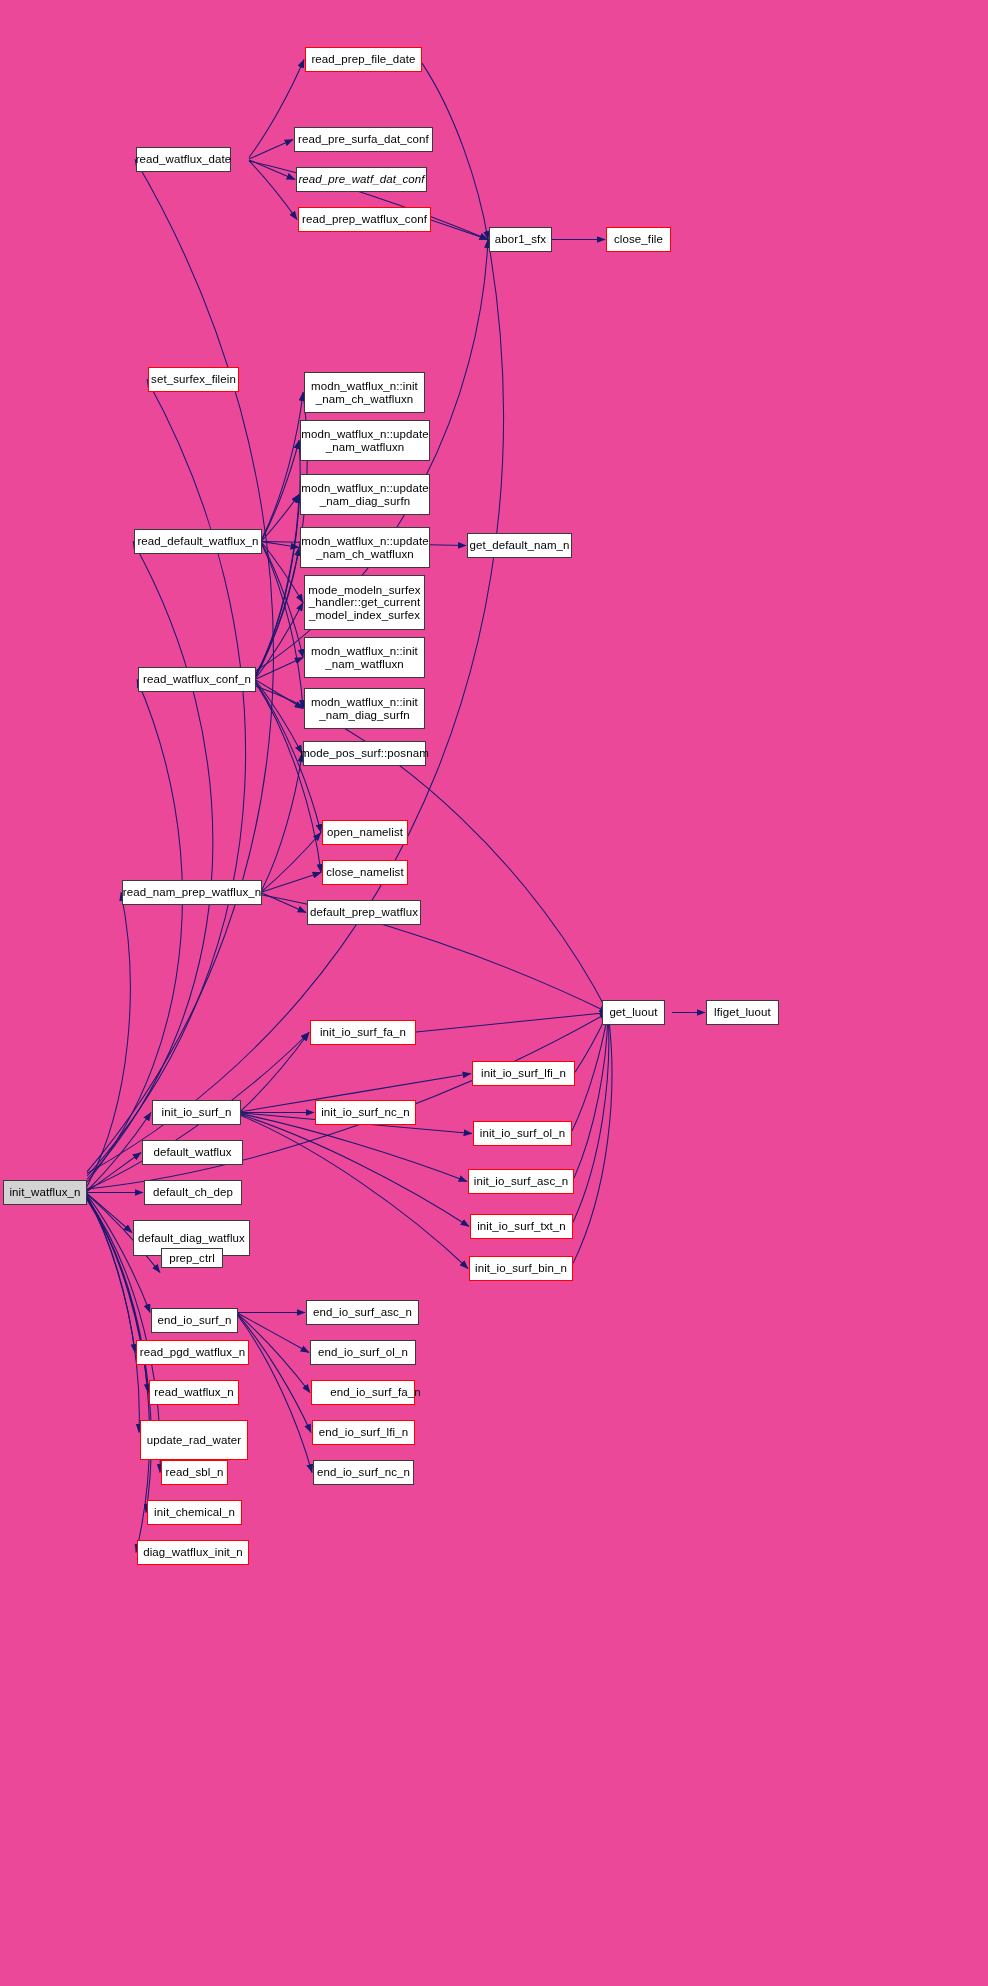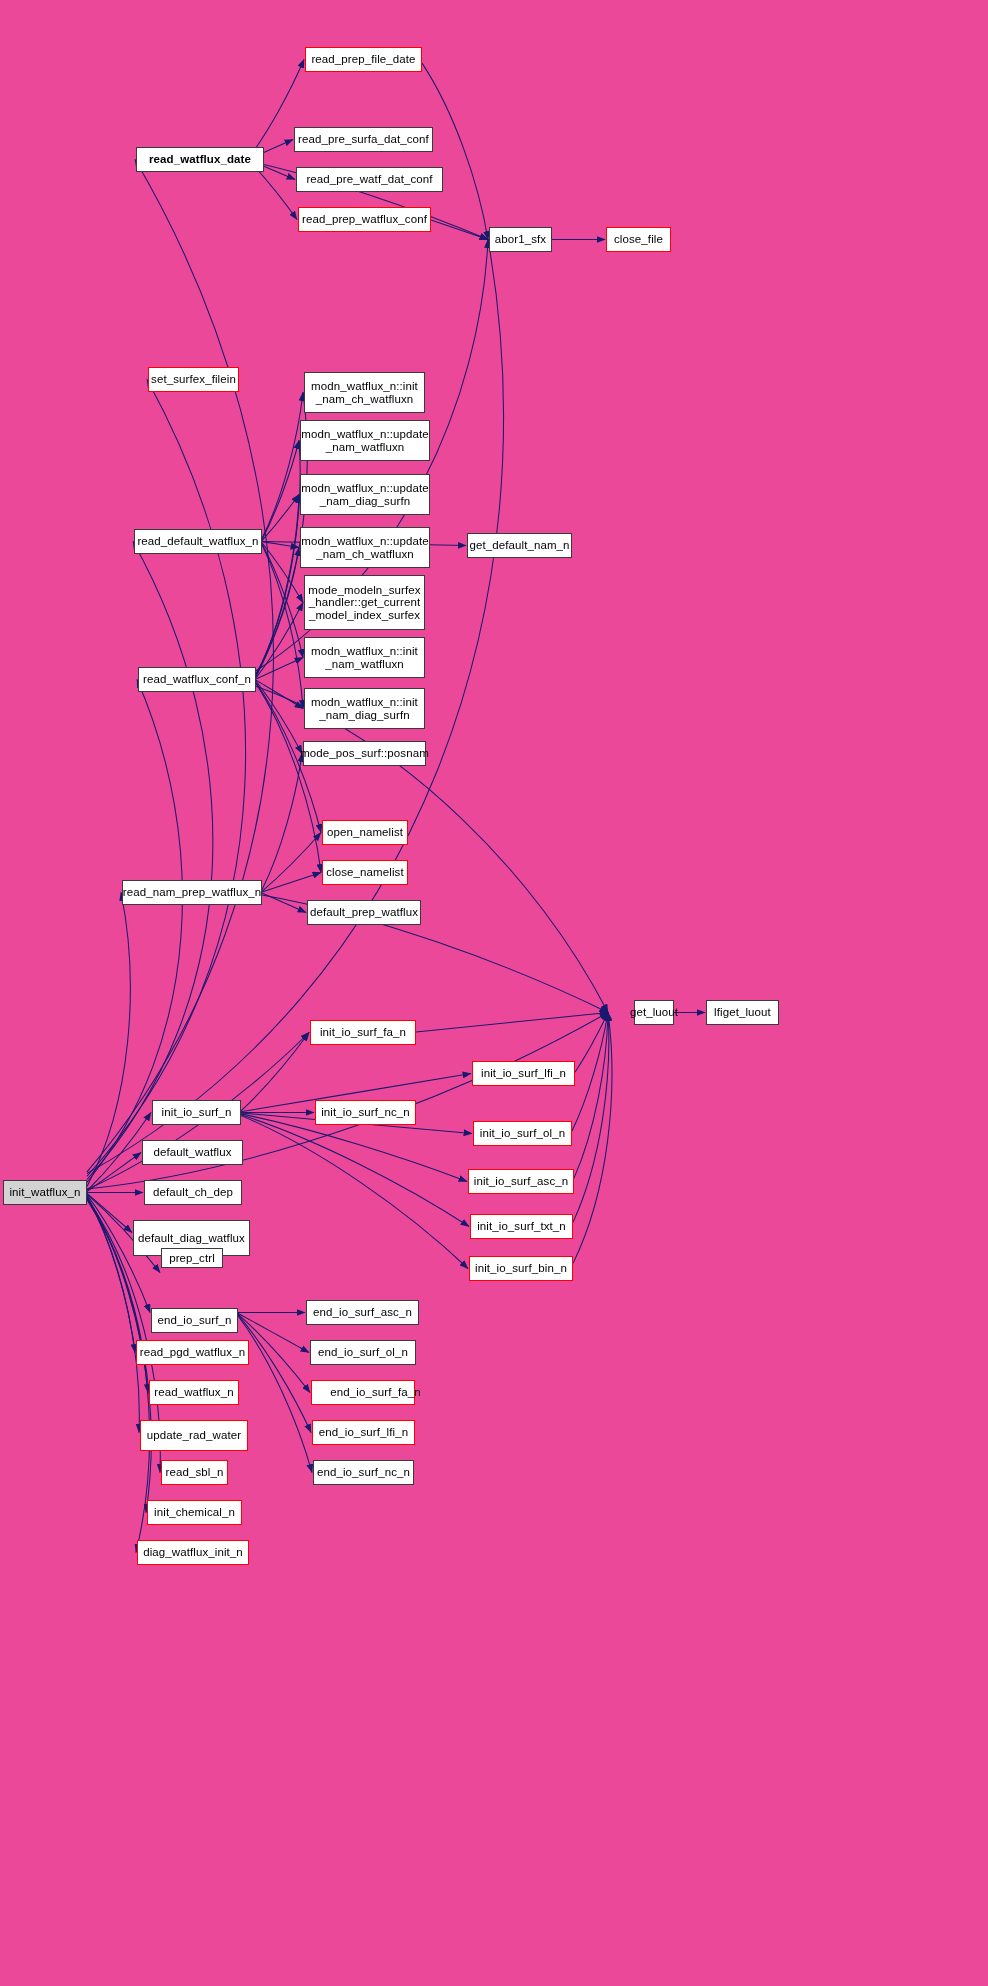--- a/index.html
+++ b/index.html
@@ -96,27 +96,27 @@
         <path d="M238,1313.3 C259.3,1325.06 287.7,1340.74 309,1352.5" marker-end="url(#ah)"></path>
         <path d="M238,1314.1 C262.01472,1335.4024 290.45251199999996,1367.09504 310,1392.5" marker-end="url(#ah)"></path>
         <path d="M238,1314.9 C265.33311999999995,1346.8074000000001 293.71815200000003,1394.35329 311,1432.5" marker-end="url(#ah)"></path>
         <path d="M238,1315.7 C269.85888,1358.1816000000001 298.010048,1421.58536 312,1472.5" marker-end="url(#ah)"></path>
       </g>
   </svg>
   <div id="nodes">
       <div class="node red" style="left: 305px; top: 47px; width: 117px; height: 25px;">
         <span>read_prep_file_date</span>
       </div>
-      <div class="node black" style="left: 136px; top: 147px; width: 128px; height: 25px; font-weight: bold;">
+      <div class="node black" style="left: 136px; top: 147px; width: 95px; height: 25px;">
         <span>read_watflux_date</span>
       </div>
       <div class="node black" style="left: 294px; top: 127px; width: 139px; height: 25px;">
         <span>read_pre_surfa_dat_conf</span>
       </div>
-      <div class="node black" style="left: 296px; top: 167px; width: 147px; height: 25px;">
+      <div class="node black" style="left: 296px; top: 167px; width: 131px; height: 25px; font-style: italic;">
         <span>read_pre_watf_dat_conf</span>
       </div>
       <div class="node red" style="left: 298px; top: 207px; width: 133px; height: 25px;">
         <span>read_prep_watflux_conf</span>
       </div>
       <div class="node black" style="left: 489px; top: 227px; width: 63px; height: 25px;">
         <span>abor1_sfx</span>
       </div>
       <div class="node red" style="left: 606px; top: 227px; width: 65px; height: 25px;">
         <span>close_file</span>
@@ -170,21 +170,21 @@
       </div>
       <div class="node red" style="left: 322px; top: 860px; width: 86px; height: 25px;">
         <span>close_namelist</span>
       </div>
       <div class="node black" style="left: 122px; top: 880px; width: 140px; height: 25px;">
         <span>read_nam_prep_watflux_n</span>
       </div>
       <div class="node black" style="left: 307px; top: 900px; width: 114px; height: 25px;">
         <span>default_prep_watflux</span>
       </div>
-      <div class="node black" style="left: 634px; top: 1000px; width: 40px; height: 25px;">
+      <div class="node black" style="left: 602px; top: 1000px; width: 63px; height: 25px;">
         <span>get_luout</span>
       </div>
       <div class="node black" style="left: 706px; top: 1000px; width: 73px; height: 25px;">
         <span>lfiget_luout</span>
       </div>
       <div class="node red" style="left: 310px; top: 1020px; width: 106px; height: 25px;">
         <span>init_io_surf_fa_n</span>
       </div>
       <div class="node red" style="left: 472px; top: 1061px; width: 103px; height: 25px;">
         <span>init_io_surf_lfi_n</span>
@@ -236,21 +236,21 @@
       </div>
       <div class="node red" style="left: 311px; top: 1380px; width: 104px; height: 25px; padding-left: 28px;">
         <span>end_io_surf_fa_n</span>
       </div>
       <div class="node red" style="left: 149px; top: 1380px; width: 90px; height: 25px;">
         <span>read_watflux_n</span>
       </div>
       <div class="node red" style="left: 312px; top: 1420px; width: 103px; height: 25px;">
         <span>end_io_surf_lfi_n</span>
       </div>
-      <div class="node red" style="left: 140px; top: 1420px; width: 108px; height: 31px;">
+      <div class="node red" style="left: 140px; top: 1420px; width: 108px; height: 40px;">
         <span>update_rad_water</span>
       </div>
       <div class="node black" style="left: 313px; top: 1460px; width: 101px; height: 25px; justify-content: flex-end;">
         <span>end_io_surf_nc_n</span>
       </div>
       <div class="node red" style="left: 161px; top: 1460px; width: 67px; height: 25px;">
         <span>read_sbl_n</span>
       </div>
       <div class="node red" style="left: 147px; top: 1500px; width: 95px; height: 25px;">
         <span>init_chemical_n</span>

